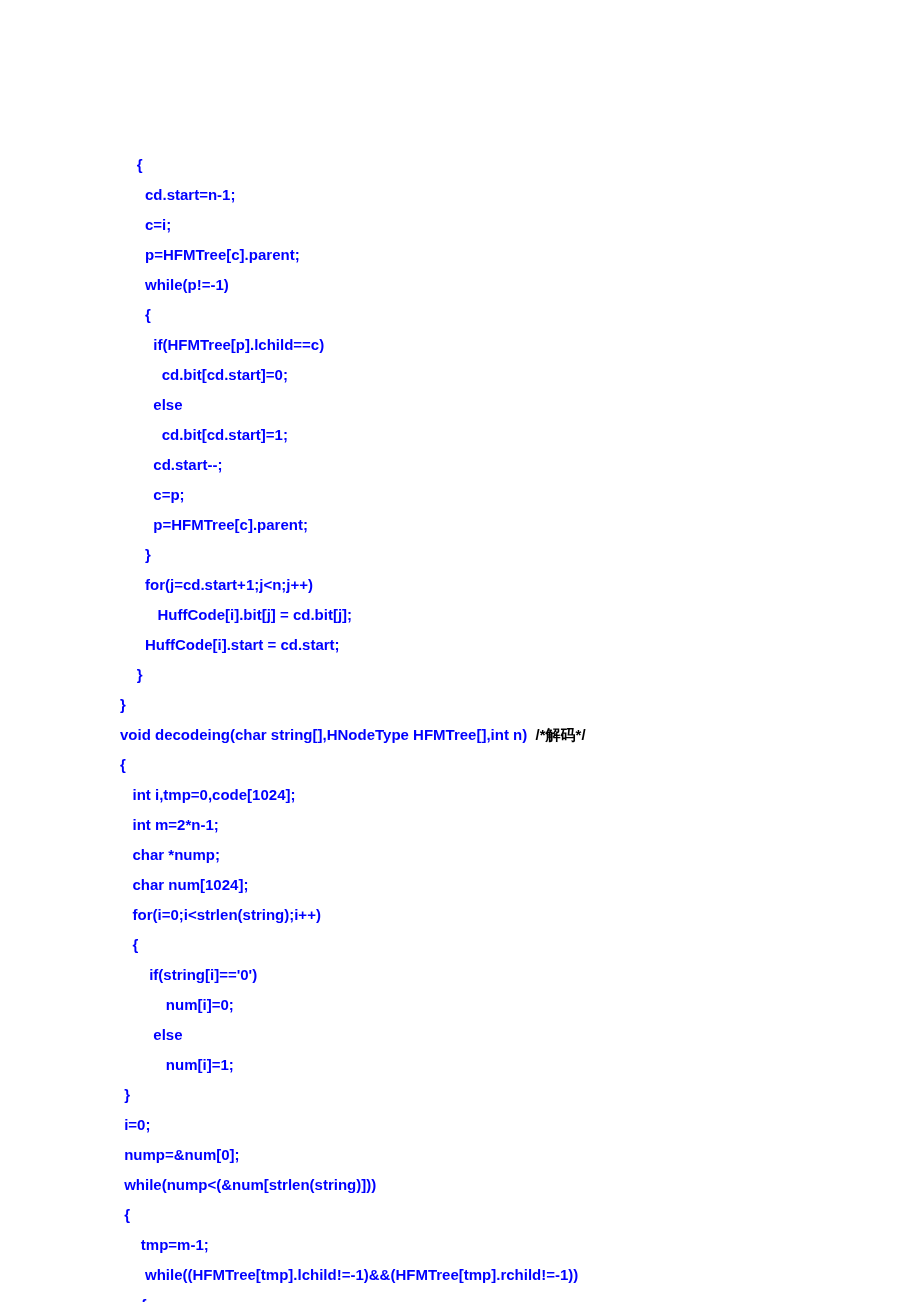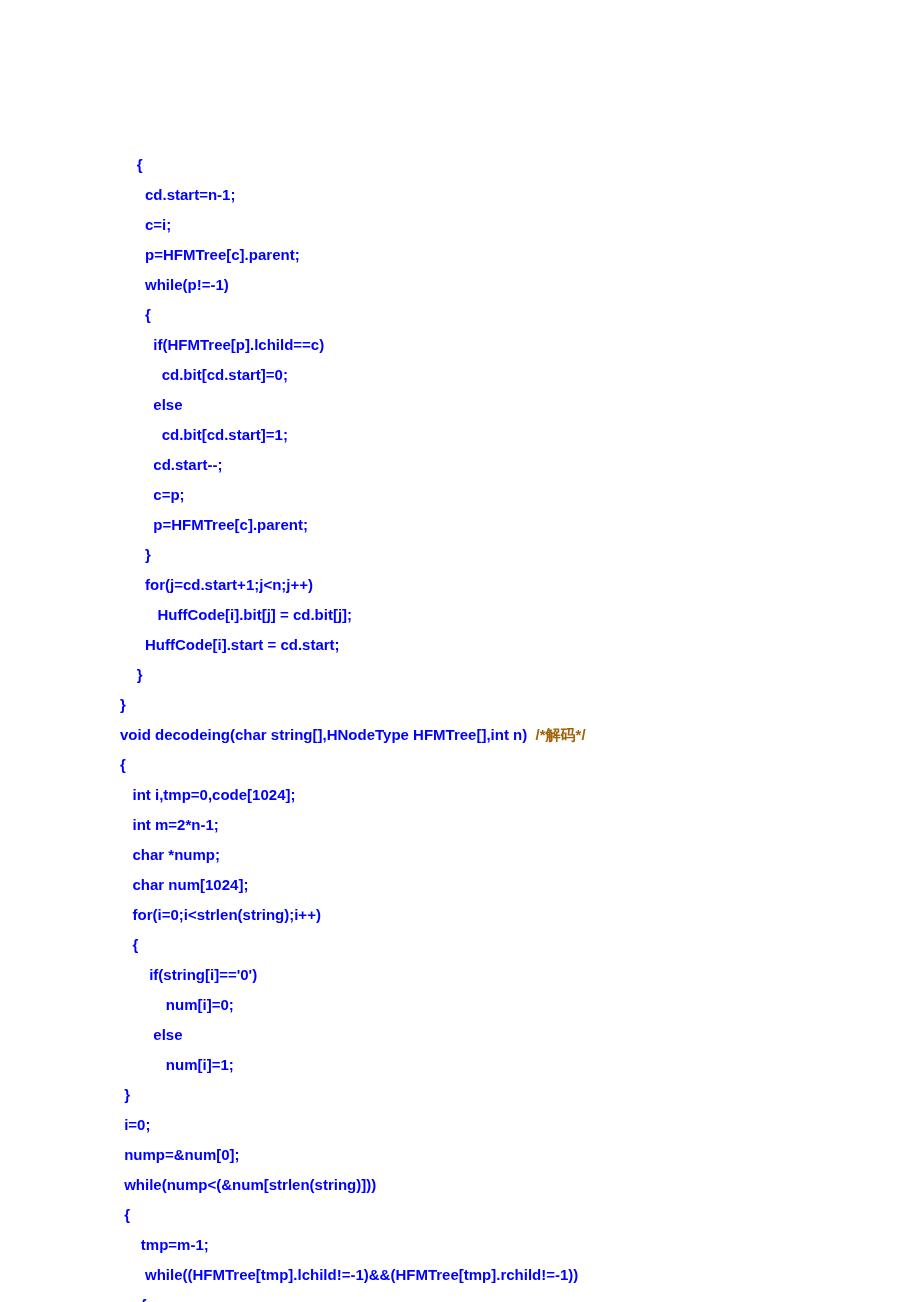--- a/index.html
+++ b/index.html
@@ -6,19 +6,19 @@
     background: #ffffff;
     margin: 0;
     padding: 90px 0 60px 120px;
     font-family: "Microsoft YaHei", "SimSun", sans-serif;
     font-size: 15px;
     line-height: 2;
     color: #0000ff;
     font-weight: bold;
     white-space: pre;
   }
-  .comment { color: #a16207; font-weight: bold; margin-top: 20px; }
+  .comment { color: #000000; font-weight: bold; margin-top: 20px; }
 </style>
 </head>
 <body>
 
 <div id="code"><div><span>    </span><span>{</span></div><div><span>      </span><span>cd.start=n-1;</span></div><div><span>      </span><span>c=i;</span></div><div><span>      </span><span>p=HFMTree[c].parent;</span></div><div><span>      </span><span>while(p!=-1)</span></div><div><span>      </span><span>{</span></div><div><span>        </span><span>if(HFMTree[p].lchild==c)</span></div><div><span>          </span><span>cd.bit[cd.start]=0;</span></div><div><span>        </span><span>else</span></div><div><span>          </span><span>cd.bit[cd.start]=1;</span></div><div><span>        </span><span>cd.start--;</span></div><div><span>        </span><span>c=p;</span></div><div><span>        </span><span>p=HFMTree[c].parent;</span></div><div><span>      </span><span>}</span></div><div><span>      </span><span>for(j=cd.start+1;j&lt;n;j++)</span></div><div><span>         </span><span>HuffCode[i].bit[j] = cd.bit[j];</span></div><div><span>      </span><span>HuffCode[i].start = cd.start;</span></div><div><span>    </span><span>}</span></div><div><span></span><span>}</span></div><div><span></span><span></span></div><div><span></span><span>void decodeing(char string[],HNodeType HFMTree[],int n)  </span><span class="comment">/*解码*/</span></div><div><span></span><span>{</span></div><div><span>   </span><span>int i,tmp=0,code[1024];</span></div><div><span>   </span><span>int m=2*n-1;</span></div><div><span>   </span><span>char *nump;</span></div><div><span>   </span><span>char num[1024];</span></div><div><span>   </span><span>for(i=0;i&lt;strlen(string);i++)</span></div><div><span>   </span><span>{</span></div><div><span>       </span><span>if(string[i]=='0')</span></div><div><span>           </span><span>num[i]=0;</span></div><div><span>       </span><span> else</span></div><div><span>           </span><span>num[i]=1;</span></div><div><span> </span><span>}</span></div><div><span> </span><span>i=0;</span></div><div><span> </span><span>nump=&amp;num[0];</span></div><div><span> </span><span>while(nump&lt;(&amp;num[strlen(string)]))</span></div><div><span> </span><span>{</span></div><div><span>     </span><span>tmp=m-1;</span></div><div><span>      </span><span>while((HFMTree[tmp].lchild!=-1)&amp;&amp;(HFMTree[tmp].rchild!=-1))</span></div><div><span>     </span><span>{</span></div></div>
 
 
 </body></html>

